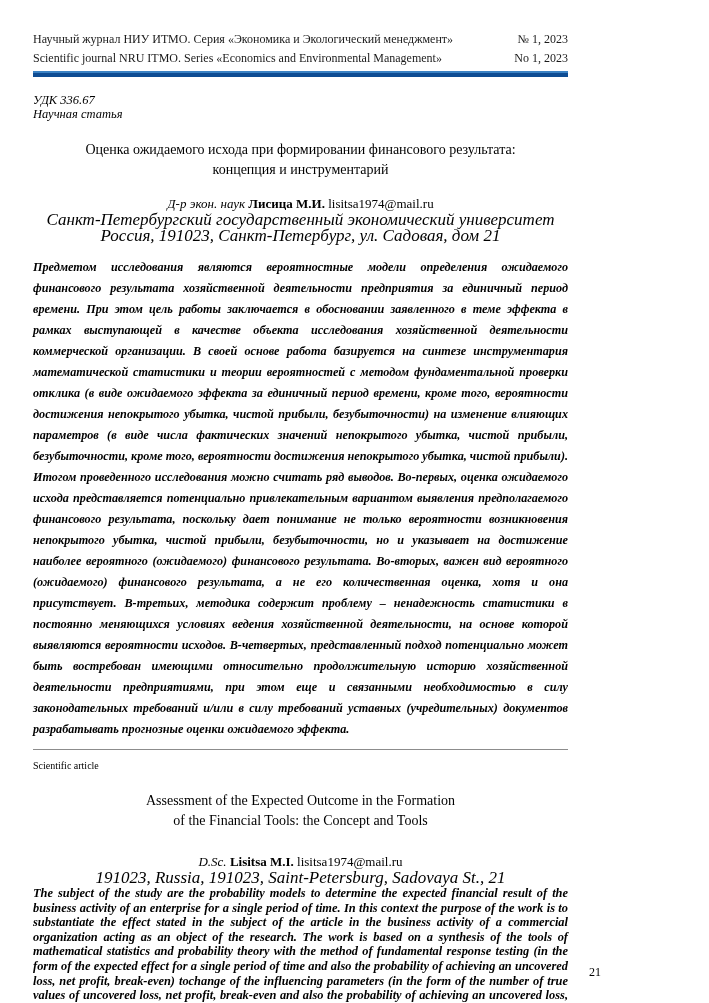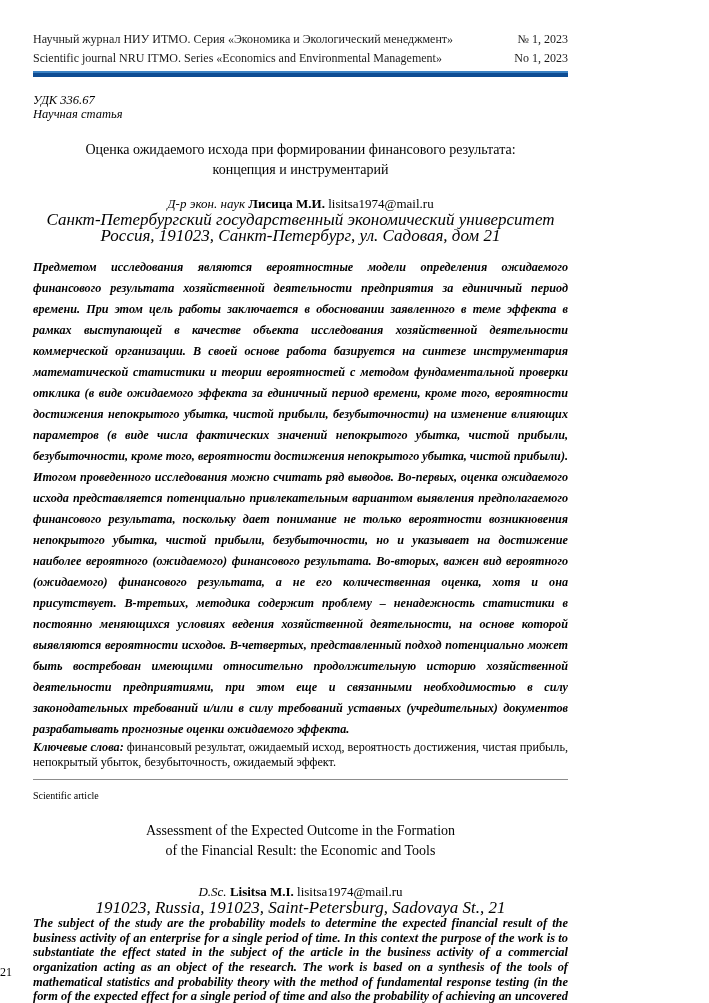--- a/index.html
+++ b/index.html
@@ -98,21 +98,21 @@
     margin-top: 0;
     font-size: 12.4px;
     line-height: 14.6px;
   }
   
   .footer {
     position: absolute;
     left: 0;
     bottom: 24px;
     width: 100%;
-    text-align: left;
+    text-align: right;
     font-size: 12px;
     line-height: 14px;
   }
 </style>
 </head>
 <body>
 
 <div class="page">
 
   <header>
@@ -140,32 +140,28 @@
   <div class="byline">
     <span class="degree">Д-р экон. наук</span>
     <span class="name">Лисица М.И.</span>
     <span class="email">lisitsa1974@mail.ru</span>
   </div>
   <div class="centered-it">Санкт-Петербургский государственный экономический университет</div>
   <div class="centered-it">Россия, 191023, Санкт-Петербург, ул. Садовая, дом 21</div>
 
   <p class="abstract" style="margin-bottom:0;">Предметом исследования являются вероятностные модели определения ожидаемого финансового результата хозяйственной деятельности предприятия за единичный период времени. При этом цель работы заключается в обосновании заявленного в теме эффекта в рамках выступающей в качестве объекта исследования хозяйственной деятельности коммерческой организации. В своей основе работа базируется на синтезе инструментария математической статистики и теории вероятностей с методом фундаментальной проверки отклика (в виде ожидаемого эффекта за единичный период времени, кроме того, вероятности достижения непокрытого убытка, чистой прибыли, безубыточности) на изменение влияющих параметров (в виде числа фактических значений непокрытого убытка, чистой прибыли, безубыточности, кроме того, вероятности достижения непокрытого убытка, чистой прибыли). Итогом проведенного исследования можно считать ряд выводов. Во-первых, оценка ожидаемого исхода представляется потенциально привлекательным вариантом выявления предполагаемого финансового результата, поскольку дает понимание не только вероятности возникновения непокрытого убытка, чистой прибыли, безубыточности, но и указывает на достижение наиболее вероятного (ожидаемого) финансового результата. Во-вторых, важен вид вероятного (ожидаемого) финансового результата, а не его количественная оценка, хотя и она присутствует. В-третьих, методика содержит проблему – ненадежность статистики в постоянно меняющихся условиях ведения хозяйственной деятельности, на основе которой выявляются вероятности исходов. В-четвертых, представленный подход потенциально может быть востребован имеющими относительно продолжительную историю хозяйственной деятельности предприятиями, при этом еще и связанными необходимостью в силу законодательных требований и/или в силу требований уставных (учредительных) документов разрабатывать прогнозные оценки ожидаемого эффекта.</p>
 
-  <p class="keywords" style="margin:0;">
-    <span class="kw-label">Ключевые слова:</span>
-    <span class="kw-text">финансовый результат, ожидаемый исход, вероятность достижения, чистая прибыль, непокрытый убыток, безубыточность, ожидаемый эффект.</span>
-  </p>
 
   <hr class="thin-rule">
 
   <div class="sci-article">Scientific article</div>
 
   <h2 class="title title-en">
     <span class="t-line">Assessment of the Expected Outcome in the Formation</span>
-    <span class="t-line">of the Financial Result: the Economic and Tools</span>
+    <span class="t-line">of the Financial Tools: the Concept and Tools</span>
   </h2>
 
   <div class="byline byline-en">
     <span class="degree">D.Sc.</span>
     <span class="name">Lisitsa M.I.</span>
     <span class="email">lisitsa1974@mail.ru</span>
   </div>
   <div class="centered-it">191023, Russia, 191023, Saint-Petersburg, Sadovaya St., 21</div>
 
   <p class="abstract abstract-en" style="margin-bottom:0;">The subject of the study are the probability models to determine the expected financial result of the business activity of an enterprise for a single period of time.  In this context the purpose of the work is to substantiate the effect stated in the subject of the article in the business activity of a commercial organization acting as an object of the research. The work is based on a synthesis of the tools of mathematical statistics and probability theory with the method of fundamental response testing (in the form of the expected effect for a single period of time and also the probability of achieving an uncovered loss, net profit, break-even) tochange of the influencing parameters (in the form of the number of true values of uncovered loss, net profit, break-even and also the probability of achieving an uncovered loss, net profit). A number of conclusions can be considered to be the result of the study. First, the assessment of the expected outcome seems to be a potentially attractive option for identifying the expected financial result, since it not only provides insight into the probability of occurrence of an uncovered loss, net profit, break-even, but also indicates the achievement of the most likely (expected) financial result. Second, the type of probable (expected) financial result is important, rather than its</p>

